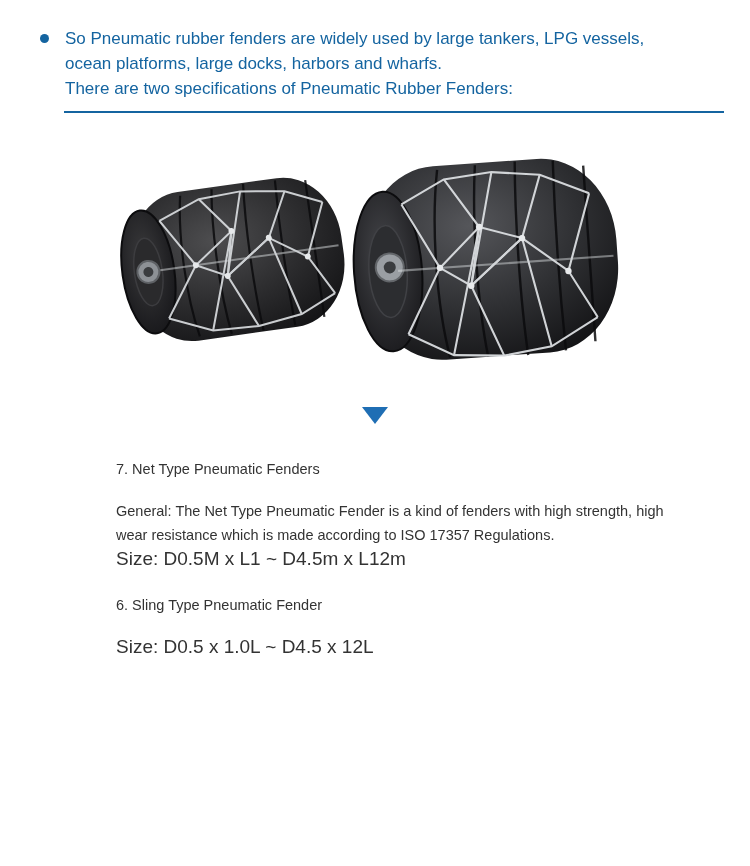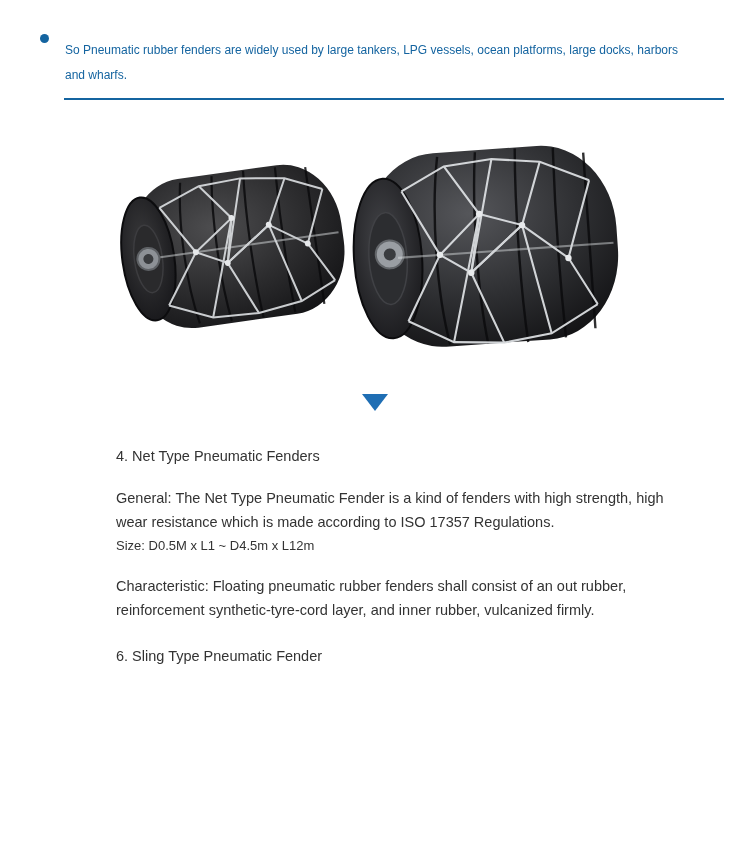--- a/index.html
+++ b/index.html
@@ -28,24 +28,23 @@
   .bullet {
     width: 9px;
     height: 9px;
     border-radius: 50%;
     background: #1464a0;
     margin: 8px 16px 0 6px;
     flex: 0 0 auto;
   }
   .intro-text {
     color: #1464a0;
-    font-size: 12px;
+    font-size: 17px;
     line-height: 25px;
     max-width: 620px;
-    margin-top: 12px;
   }
   .intro-text .line2 {
     display: block;
   }
   .divider {
     margin: 10px 0 0 30px;
     height: 2px;
     background: #1464a0;
     width: 660px;
   }
@@ -82,38 +81,38 @@
   }
   .spec-block {
     margin-bottom: 26px;
   }
   .spec-title {
     font-size: 14.5px;
     color: #333333;
     margin-bottom: 22px;
   }
   .spec-line {
-    font-size: 13px;
+    font-size: 19px;
     line-height: 24px;
     color: #333333;
   }
   .spec-para {
     line-height: 24px;
     font-size: 14.5px;
-    margin-top: 16px;
   }
 </style>
 </head>
 <body>
 
 <div class="intro">
   <div class="intro-row">
     <span class="bullet"></span>
     <div class="intro-text">
       <span>So Pneumatic rubber fenders are widely used by large tankers, LPG vessels, ocean platforms, large docks, harbors and wharfs.</span>
+      <span class="line2">There are two specifications of Pneumatic Rubber Fenders:</span>
     </div>
   </div>
   <div class="divider"></div>
 </div>
 
 <div class="image-area">
   <svg class="fender-svg" width="560" height="240" viewBox="0 0 560 240">
     <defs>
       <radialGradient id="gLeft" cx="40%" cy="35%" r="80%">
         <stop offset="0%" stop-color="#4d4d4f"></stop>
@@ -214,23 +213,23 @@
   </svg>
 </div>
 
 <div class="arrow-wrap">
   <span class="arrow"></span>
 </div>
 
 <div class="specs">
 
   <div class="spec-block">
-    <div class="spec-title">4. Net Type Pneumatic Fenders</div>
+    <div class="spec-title">7. Net Type Pneumatic Fenders</div>
     <div class="spec-para">General: The Net Type Pneumatic Fender is a kind of fenders with high strength, high wear resistance which is made according to ISO 17357 Regulations.</div>
     <div class="spec-line">Size: D0.5M x L1 ~ D4.5m x L12m</div>
-    <div class="spec-para">Characteristic: Floating pneumatic rubber fenders shall consist of an out rubber, reinforcement synthetic-tyre-cord layer, and inner rubber, vulcanized firmly.</div>
   </div>
 
   <div class="spec-block">
     <div class="spec-title">6. Sling Type Pneumatic Fender</div>
+    <div class="spec-line">Size: D0.5 x 1.0L ~ D4.5 x 12L</div>
   </div>
 
 </div>
 
 </body></html>

